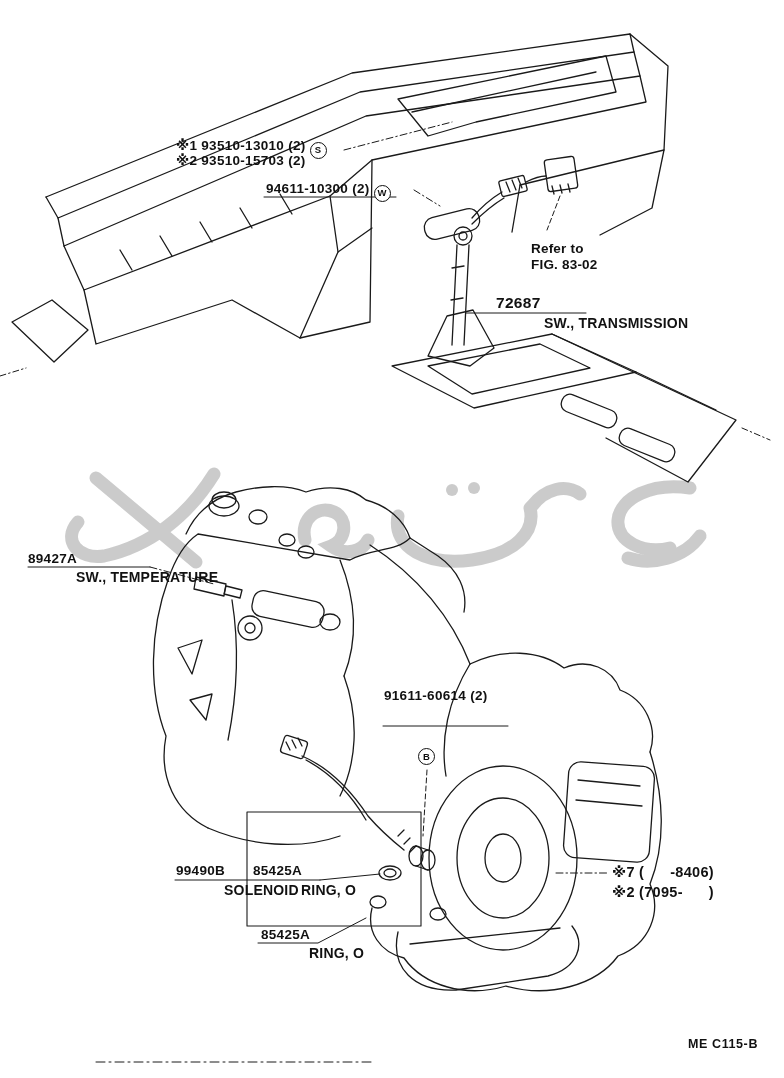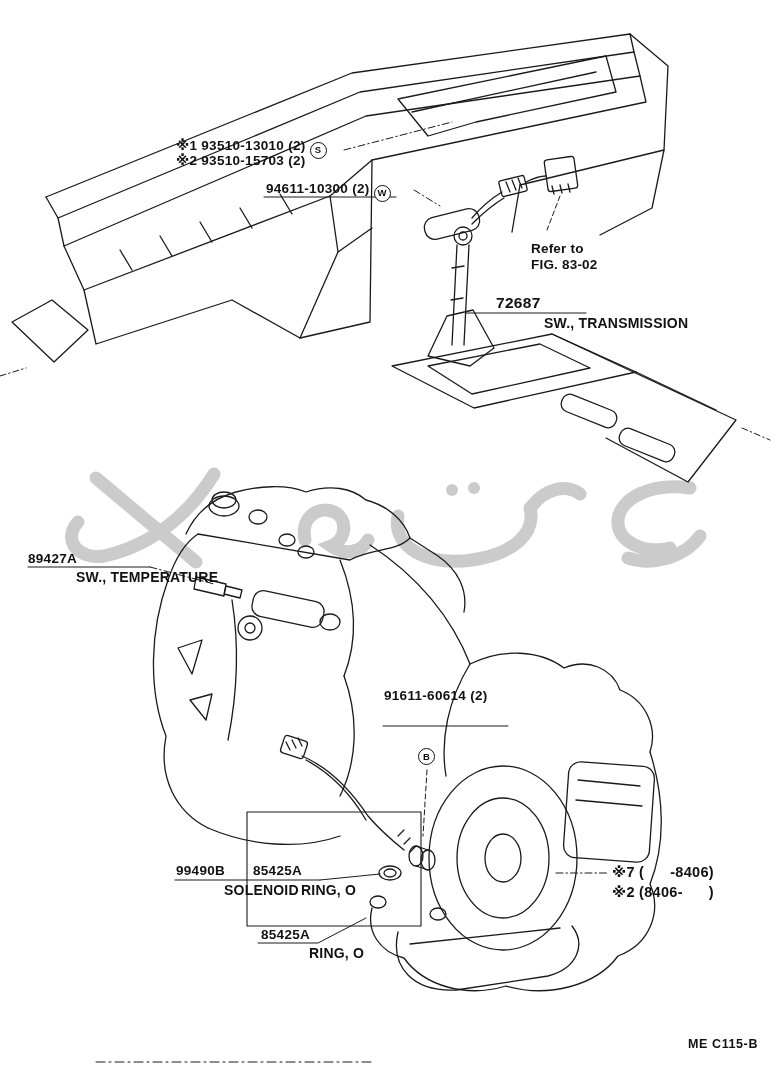--- a/index.html
+++ b/index.html
@@ -193,16 +193,16 @@
 
   <div class="lbl pn" style="left:176px;top:863px">99490B</div>
   <div class="lbl pn" style="left:253px;top:863px">85425A</div>
   <div class="lbl desc" style="left:176px;top:882px">SOLENOID</div>
   <div class="lbl desc" style="left:253px;top:882px">RING, O</div>
 
   <div class="lbl pn" style="left:261px;top:927px">85425A</div>
   <div class="lbl desc" style="left:261px;top:945px">RING, O</div>
 
   <div class="lbl note" style="left:612px;top:864px">※7 (      -8406)</div>
-  <div class="lbl note" style="left:612px;top:884px">※2 (8406-      )</div>
+  <div class="lbl note" style="left:612px;top:884px">※2 (7095-      )</div>
 
   <div class="lbl footer" style="left:688px;top:1012px">ME C115-B</div>
 </div>
 
 </body></html>

